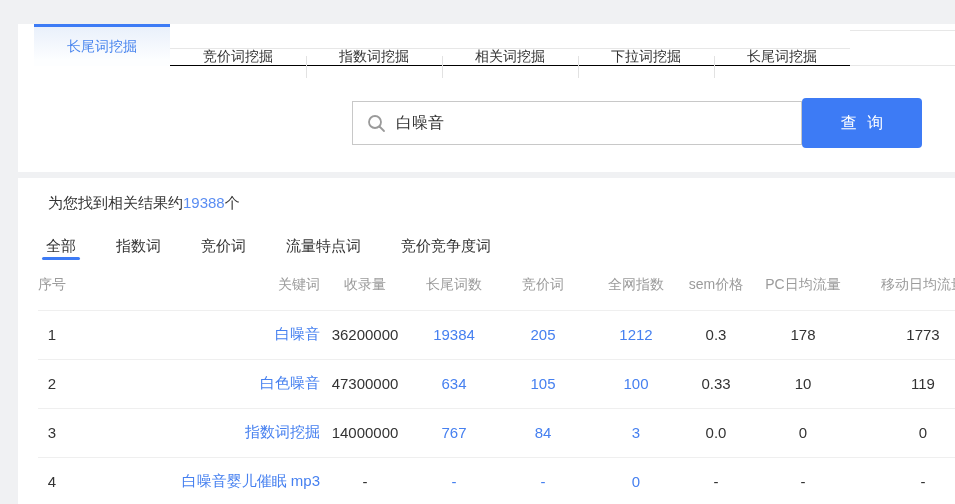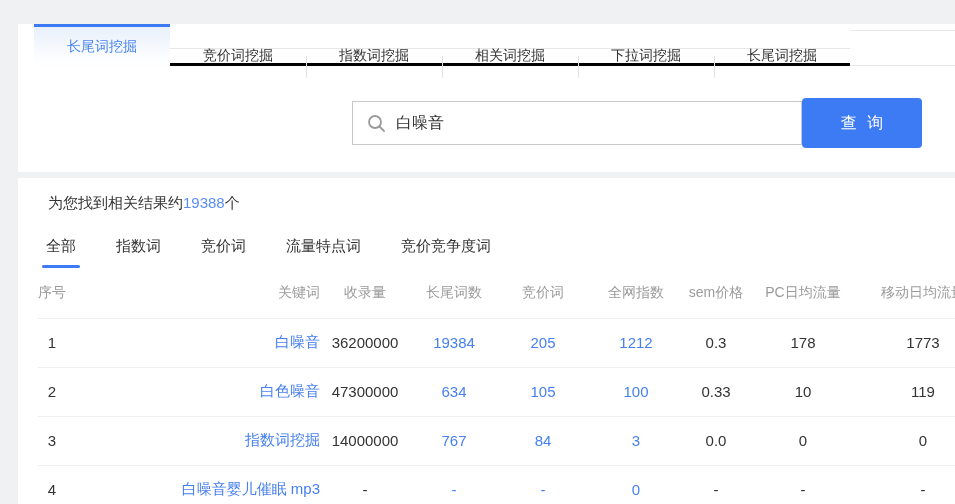--- a/index.html
+++ b/index.html
@@ -10,21 +10,21 @@
     position:relative;
     overflow:hidden;
     color:#333;
   }
   .card { position:absolute; left:18px; right:0; background:#fff; }
   
   #card-top { top:24px; height:148px;padding-left:16px; }
   .tabstrip { display:flex; align-items:stretch; height:42px; }
   .toptab {
     width:136px; margin-top:24px; position:relative;
-    border-top:1px solid #e7e7e7; border-bottom:3px solid #000000;
+    border-top:1px solid #e7e7e7; border-bottom:1px solid #000000;
     display:flex; align-items:center; justify-content:center;
     font-size:14px; color:#333; cursor:pointer; background:#fff;
   }
   .toptab.sep::before {
     content:""; position:absolute; left:0; top:7px; height:22px; width:1px; background:#e2e2e2;
   }
   .toptab.active {
     margin-top:0; border-top:3px solid var(--primary,#3d7bf5); border-bottom:none;
     color:#4a86ee;
     background:linear-gradient(180deg,#e9f0fb 0%,#fdfeff 85%);
@@ -47,21 +47,21 @@
     border-radius:4px; letter-spacing:3px; text-indent:3px;
     display:flex; align-items:center; justify-content:center;
     font-family:"Liberation Sans","DejaVu Sans",sans-serif;
   }
   
   #card-results { top:178px; height:340px; padding-left:20px; overflow:hidden; }
   .results-line { margin:14px 0 0 10px; font-size:15px; line-height:21px; color:#333; }
   .results-count { color:#5a8df2; }
   .filters { display:flex; gap:40px; margin:24px 0 0 8px; }
   .filter {
-    font-size:15px; color:#333; padding-bottom:12px; position:relative; cursor:pointer;
+    font-size:15px; color:#333; padding-bottom:4px; position:relative; cursor:pointer;
   }
   .filter.active::after {
     content:""; position:absolute; left:-4px; right:-4px; bottom:0; height:3px;
     background:var(--primary,#3d7bf5); border-radius:2px;
   }
   table { border-collapse:collapse; table-layout:fixed; width:950px; }
   th {
     height:50px; font-weight:normal; font-size:14px; color:#9b9b9b;
     text-align:center; border-bottom:1px solid #efefef; white-space:nowrap;
   }

